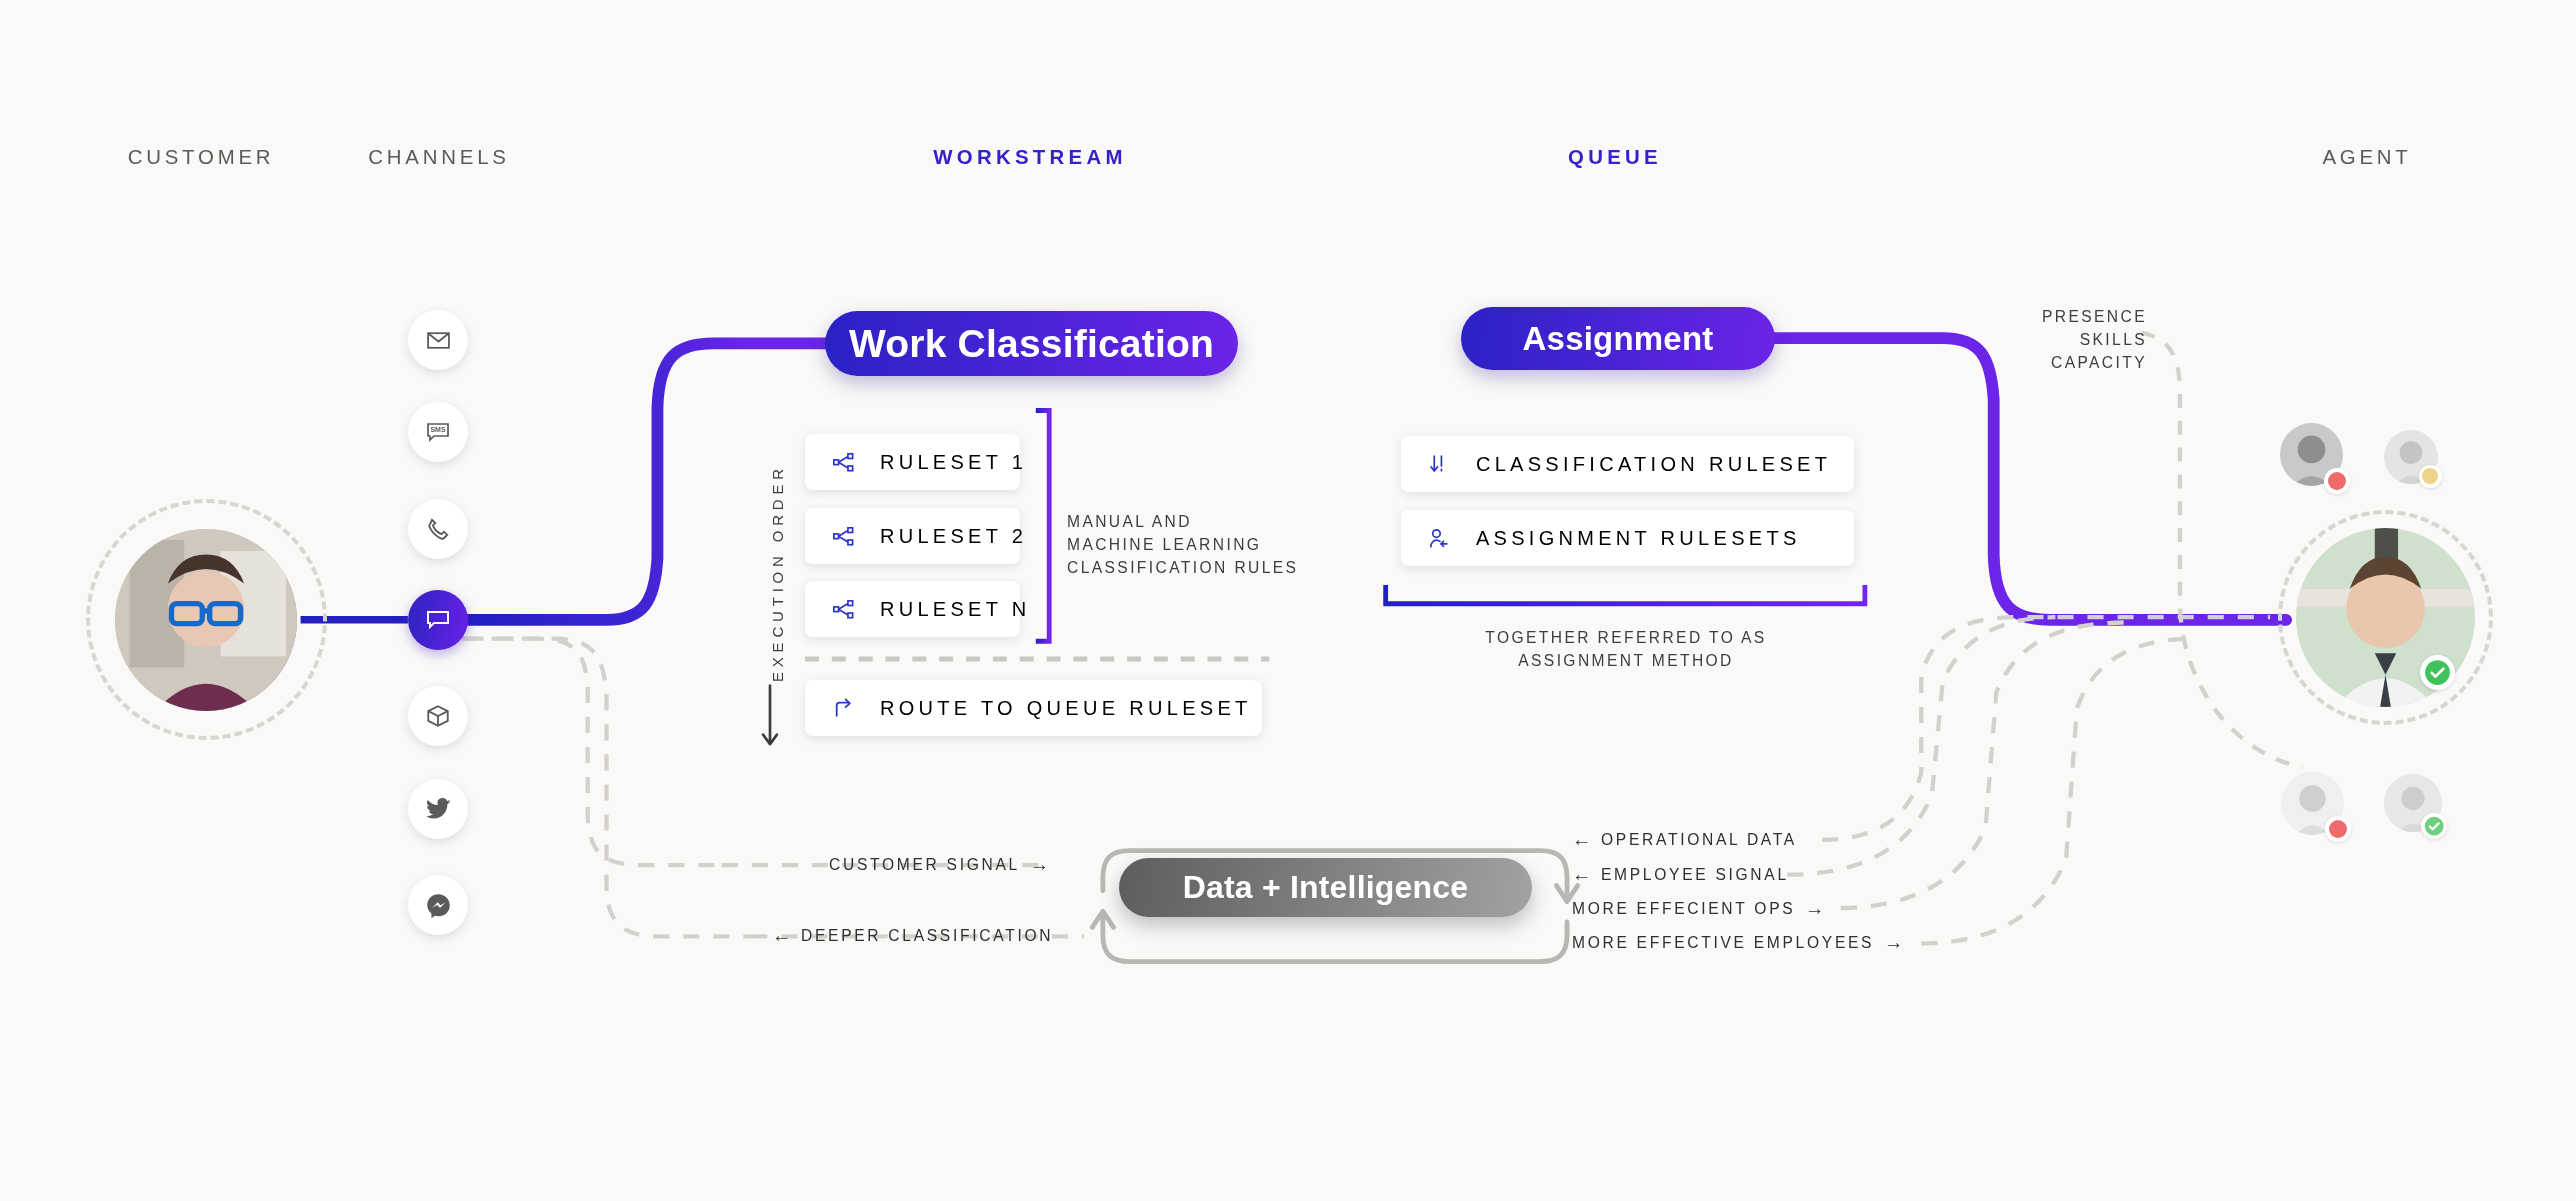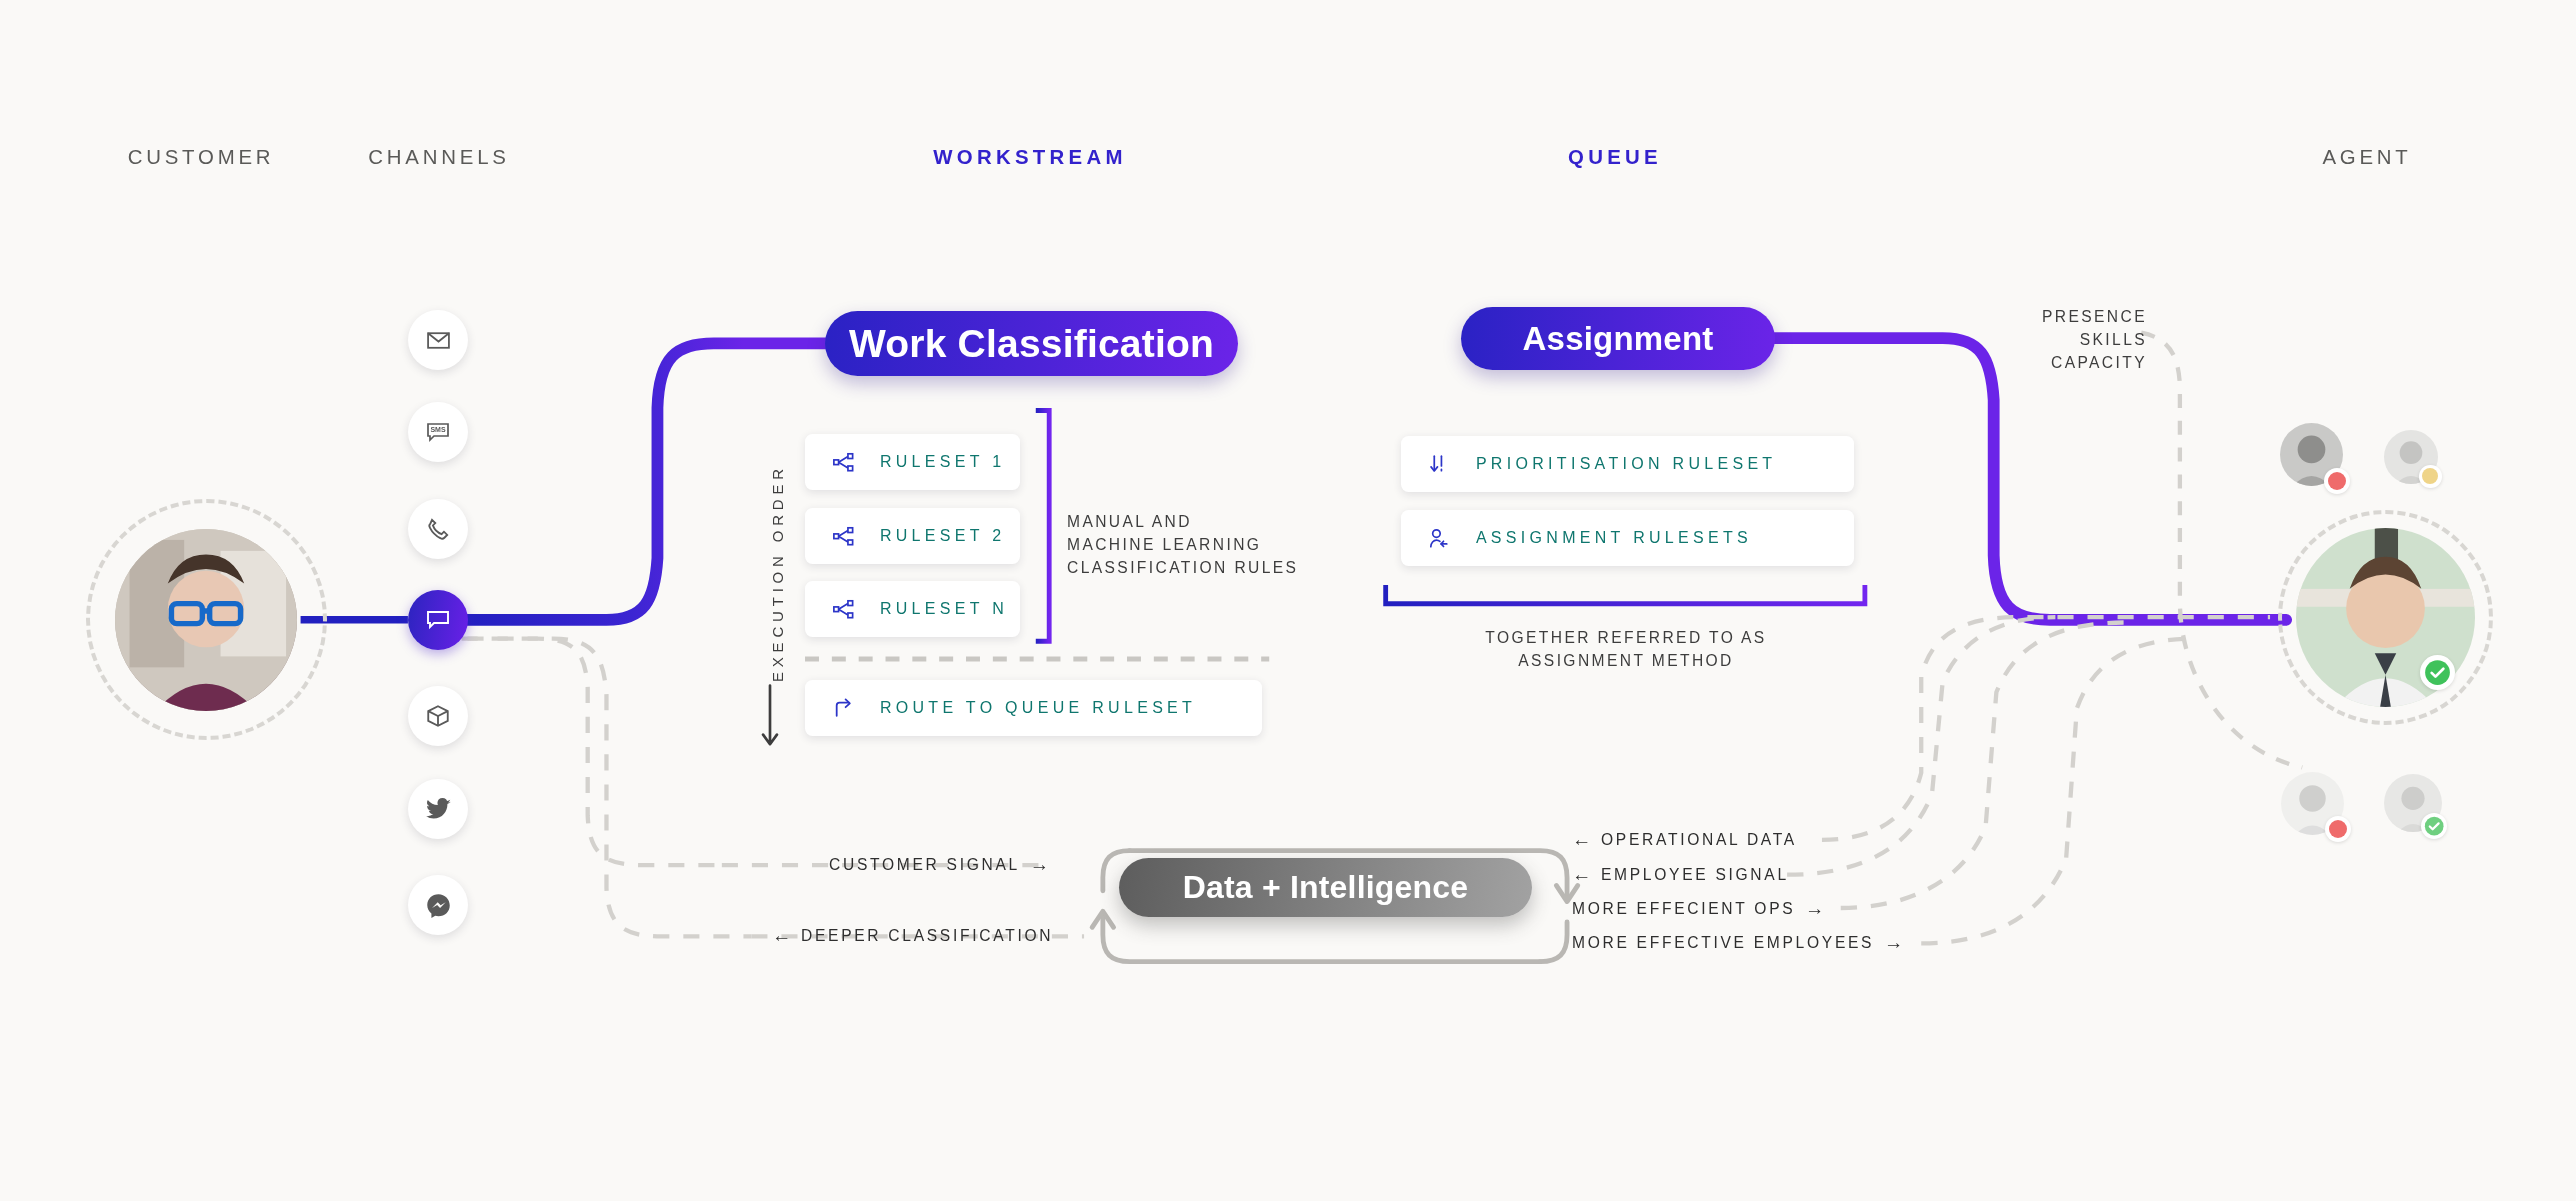--- a/index.html
+++ b/index.html
@@ -85,23 +85,23 @@
     position:absolute;
     background:#fff;
     border-radius:7.5px;
     box-shadow:0 2.7px 8.6px rgba(40,40,60,.11);
     display:flex;align-items:center;
     box-sizing:border-box;
     padding-left:21.5px;
   }
   .card .ci{display:flex;align-items:center;justify-content:center;width:33px;flex:0 0 33px;}
   .card .lbl{
-    font-size:16px;
+    font-size:20px;
     letter-spacing:4.3px;
-    color:#0f766e;
+    color:#000000;
     white-space:nowrap;
     margin-left:20.4px;
   }
 
   
   .note{
     position:absolute;
     font-size:15.6px;
     letter-spacing:2.4px;
     color:#3d3d3d;
@@ -341,21 +341,21 @@
 
   <div class="card" style="left:1401px;top:436px;width:453px;height:56px;">
     <span class="ci">
       <svg width="21.5" height="21.5" viewBox="0 0 24 24" fill="none" stroke="#2c35c8" stroke-width="1.9" stroke-linecap="round" stroke-linejoin="round">
         <path d="M7 3.5v16"></path>
           <path d="M3.4 15.5L7 20l3.6-4.5"></path>
         <path d="M15 3.5v11"></path>
           <path d="M15 18.3v1.4"></path>
       </svg>
     </span>
-    <span class="lbl">PRIORITISATION RULESET</span>
+    <span class="lbl">CLASSIFICATION RULESET</span>
   </div>
 
   <div class="card" style="left:1401px;top:510px;width:453px;height:56px;">
     <span class="ci">
       <svg width="22.5" height="22.5" viewBox="0 0 24 24" fill="none" stroke="#2c35c8" stroke-width="1.8" stroke-linecap="round" stroke-linejoin="round">
         <circle cx="9" cy="7" r="4"></circle>
         <path d="M3 21c0-4 3-7 6-7 1.4 0 2.7.5 3.7 1.4"></path>
         <path d="M20 18h-6"></path>
           <path d="M16.6 15.2L14 18l2.6 2.8"></path>
       </svg>

